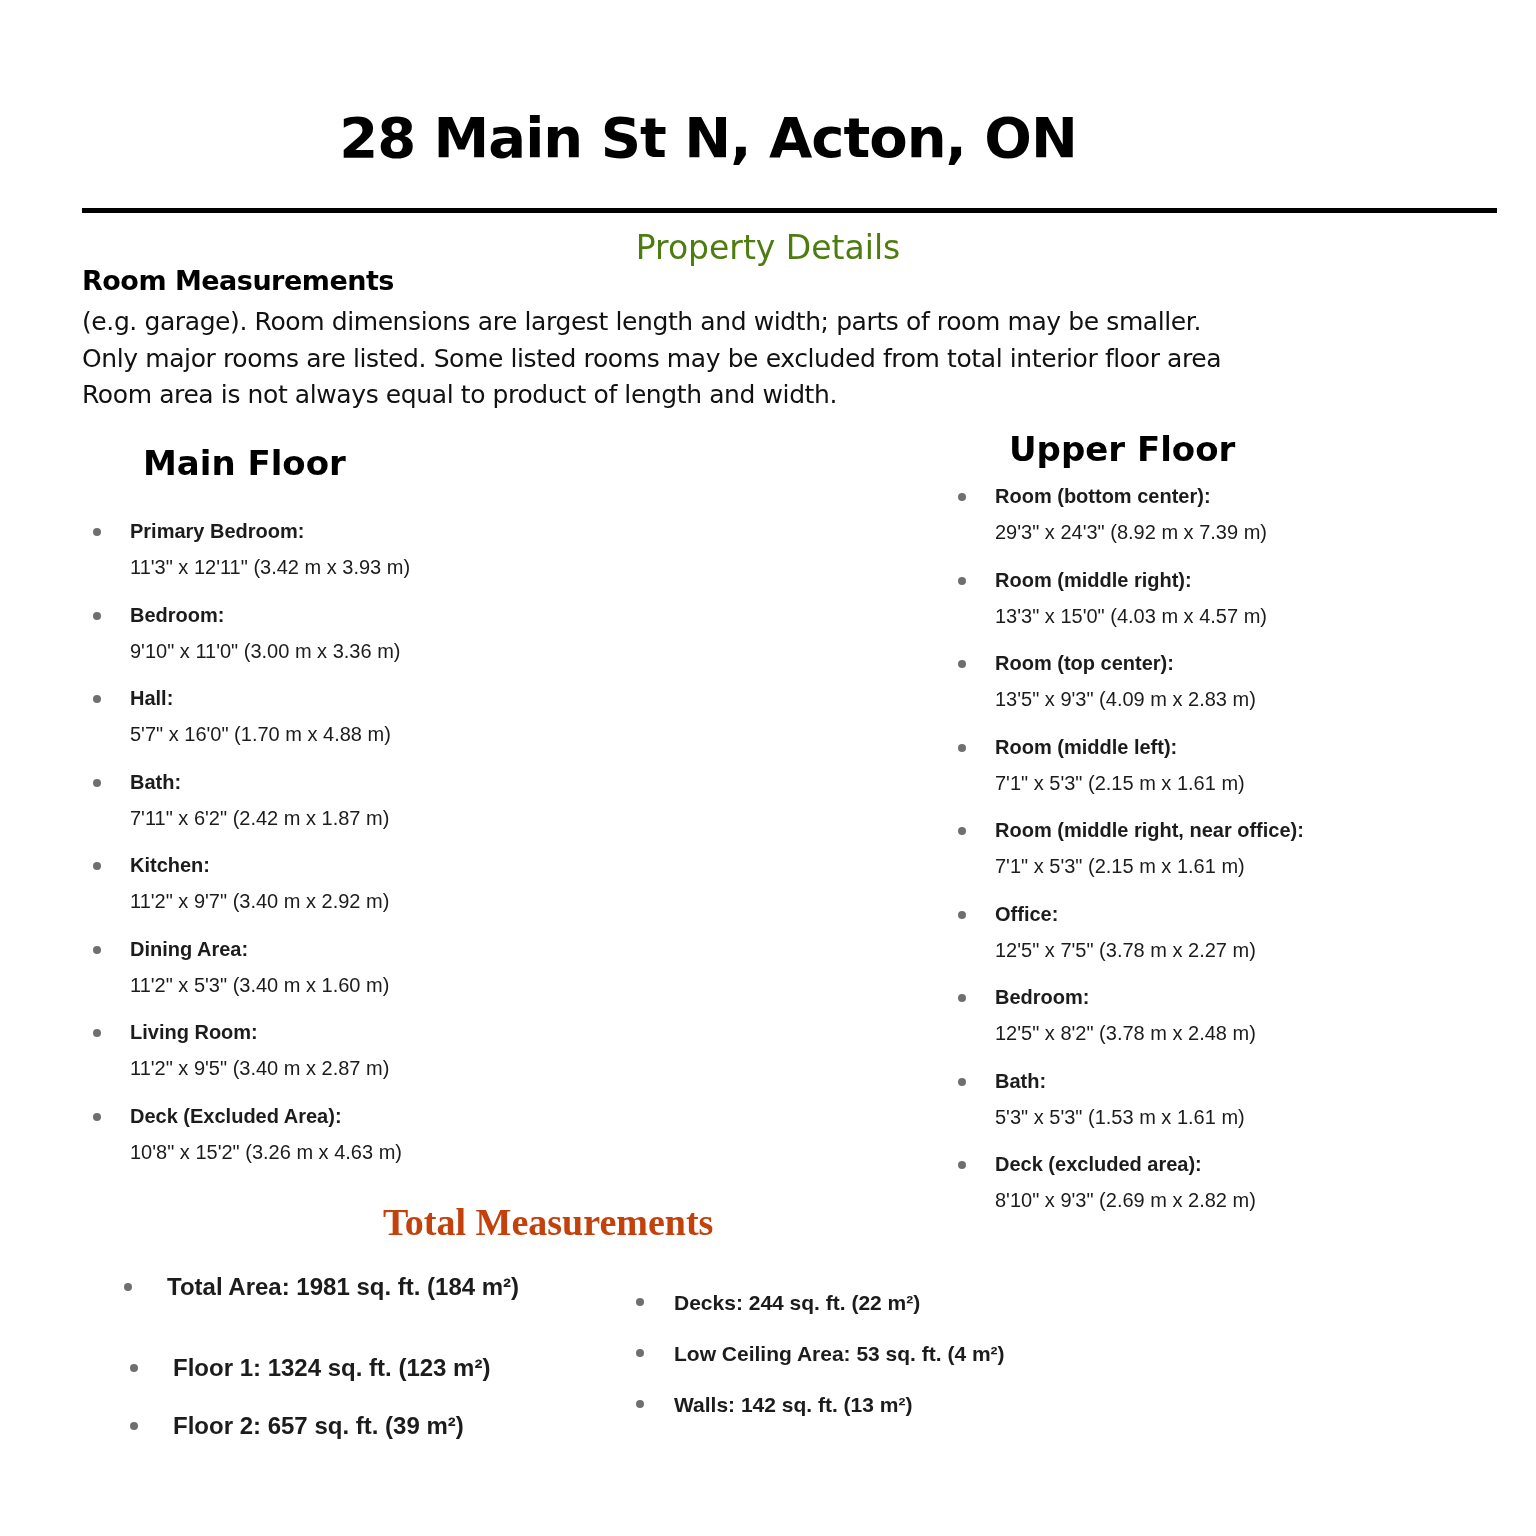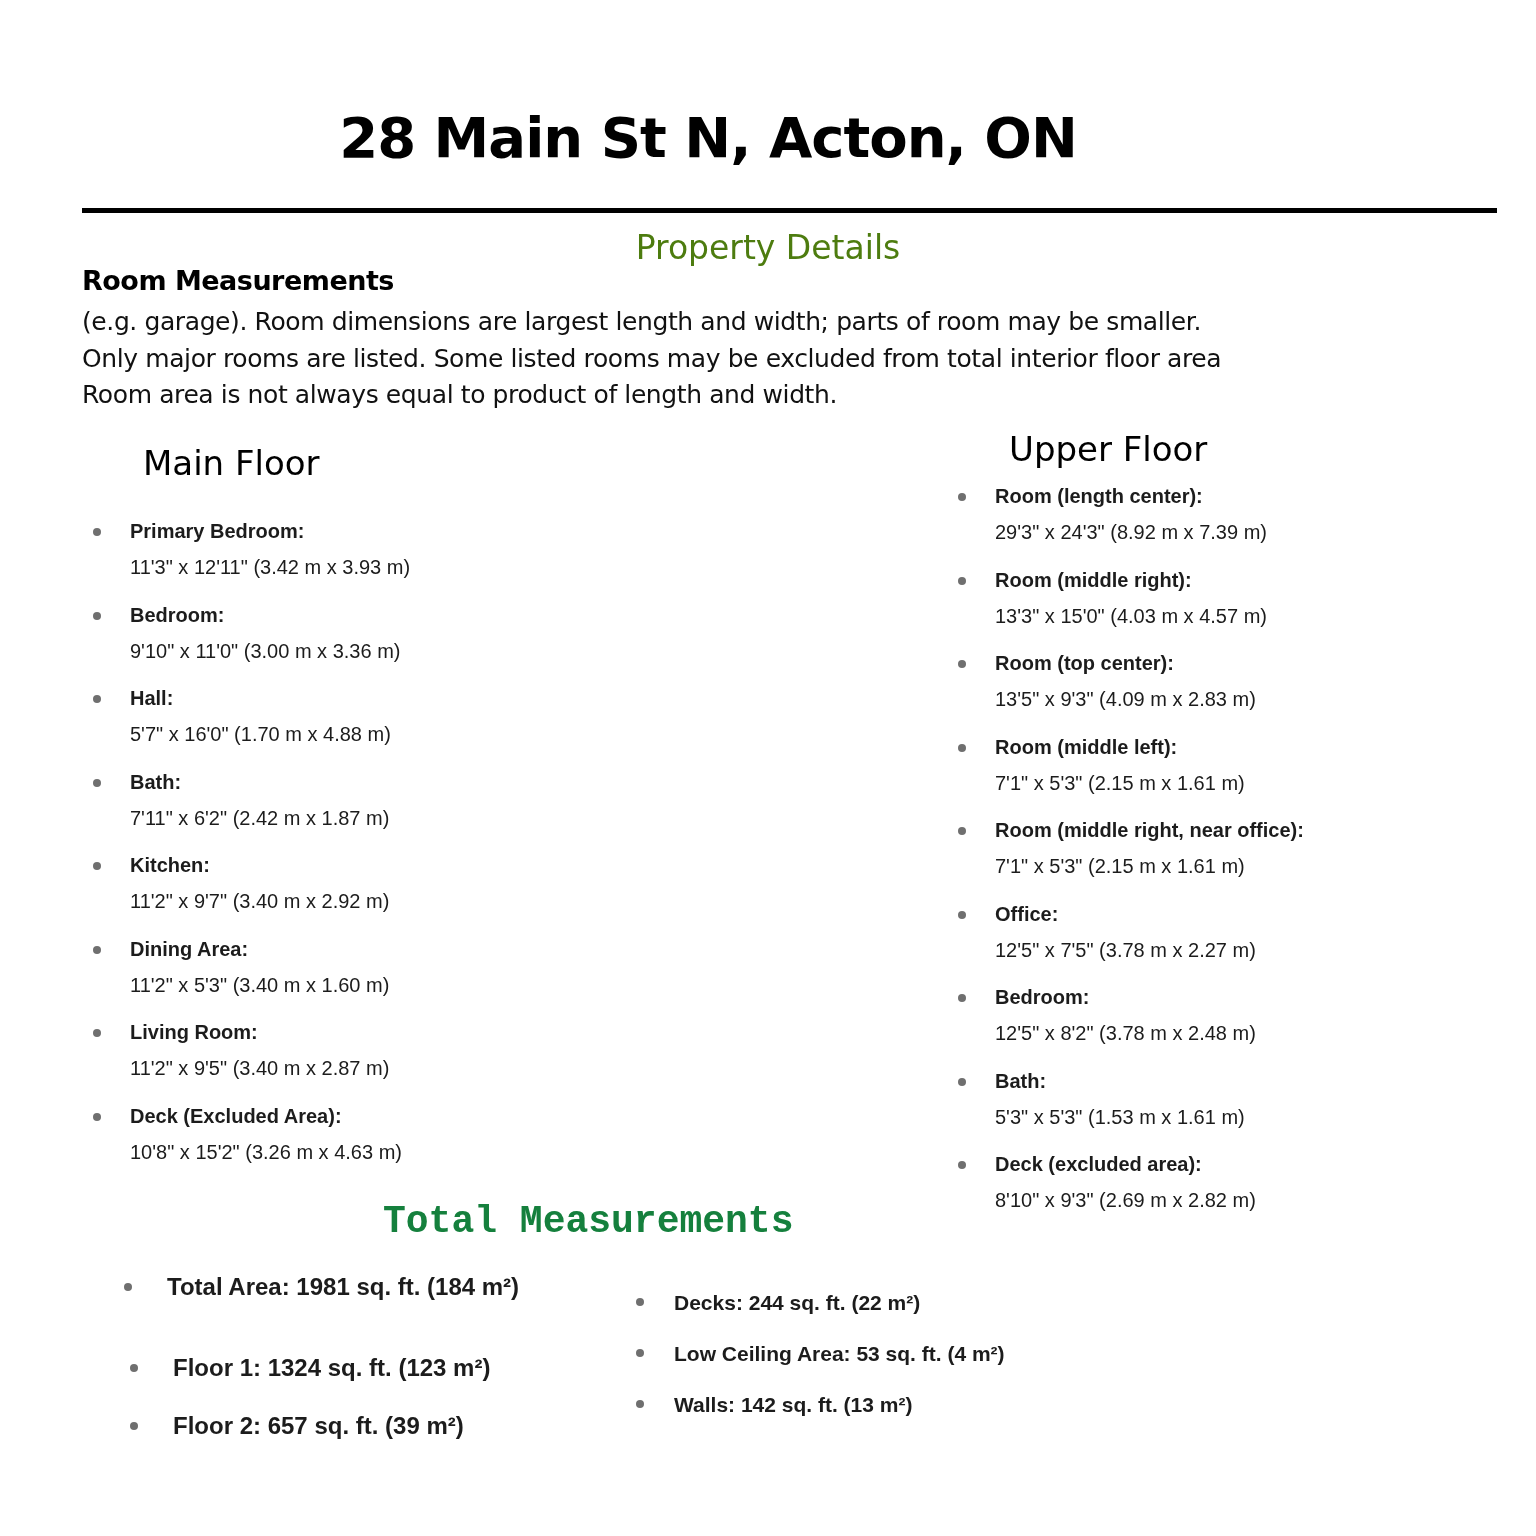--- a/index.html
+++ b/index.html
@@ -55,21 +55,21 @@
       font-family: "DejaVu Sans", sans-serif;
       font-size: 25px;
       line-height: 36.5px;
       letter-spacing: -0.4px;
       color: #111;
     }
     .disclaimer div { white-space: nowrap; }
 
     .floor-heading {
       font-family: "DejaVu Sans", sans-serif;
-      font-weight: normal;
+      font-weight: bold;
       font-size: 34px;
       line-height: 42px;
       color: #000;
     }
     .main-floor-heading { left: 143px; top: 442px; }
     .upper-floor-heading { left: 1009px; top: 428px; }
 
     .room-list {
       margin: 0; padding: 0; list-style: none;
     }
@@ -99,25 +99,25 @@
       font-size: 20px;
       line-height: 30px;
       color: #1c1c1c;
       white-space: nowrap;
     }
     .main-floor-list { left: 82px; top: 516px; width: 500px; }
     .upper-floor-list { left: 947px; top: 481px; width: 500px; }
 
     .totals-heading {
       left: 383px; top: 1198px;
-      font-family: Liberation Mono, monospace;
+      font-family: Liberation Serif, serif;
       font-weight: bold;
       font-size: 38px;
       line-height: 48px;
-      color: #15803d;
+      color: #c2410c;
     }
 
     .total-item {
       position: absolute;
       white-space: nowrap;
       font-size: 24px;
       font-weight: bold;
       line-height: 32px;
       color: #1c1c1c;
     }
@@ -186,21 +186,21 @@
       <span class="bullet"></span>
       <span class="room-name">Deck (Excluded Area):</span>
       <span class="room-dims">10'8" x 15'2" (3.26 m x 4.63 m)</span>
     </li>
 </ul>
 
 <div class="abs floor-heading upper-floor-heading">Upper Floor</div>
 <ul class="abs room-list upper-floor-list">
   <li>
       <span class="bullet"></span>
-      <span class="room-name">Room (length center):</span>
+      <span class="room-name">Room (bottom center):</span>
       <span class="room-dims">29'3" x 24'3" (8.92 m x 7.39 m)</span>
     </li>
   <li>
       <span class="bullet"></span>
       <span class="room-name">Room (middle right):</span>
       <span class="room-dims">13'3" x 15'0" (4.03 m x 4.57 m)</span>
     </li>
   <li>
       <span class="bullet"></span>
       <span class="room-name">Room (top center):</span>

